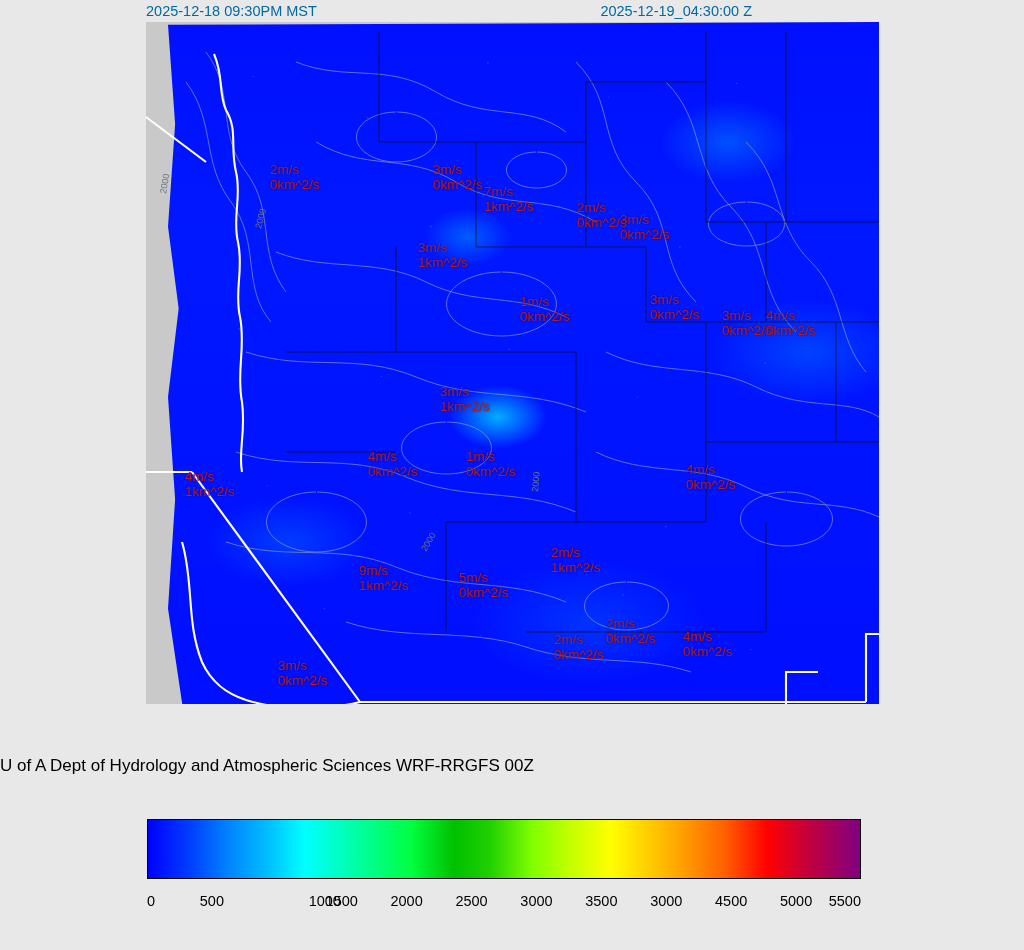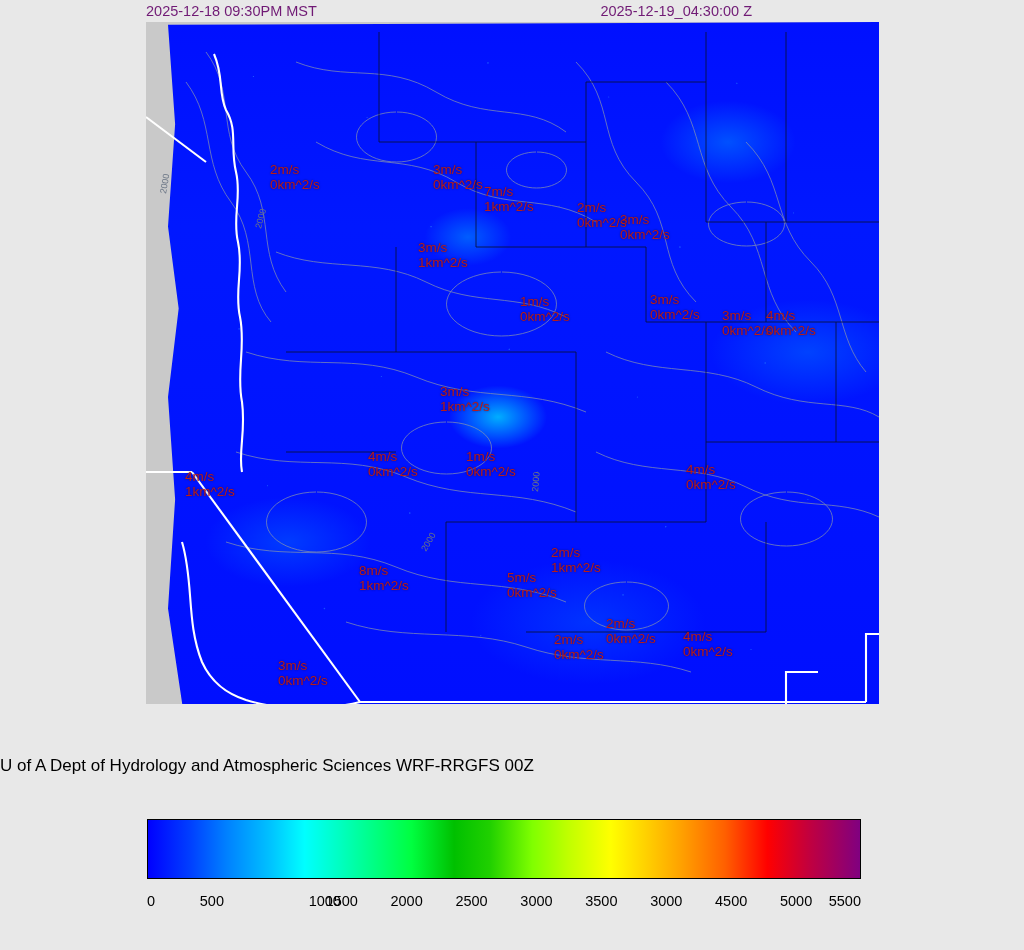--- a/index.html
+++ b/index.html
@@ -13,21 +13,21 @@
     position: relative;
     font-family: "Liberation Sans", sans-serif;
     overflow: hidden;
   }
   .header {
     position: absolute;
     top: 0;
     left: 0;
     width: 896px;
     height: 22px;
-    color: #701a75;
+    color: #0369a1;
     font-size: 14.5px;
   }
   .hdr-left {
     position: absolute;
     left: 146px;
     top: 3px;
   }
   .hdr-center {
     position: absolute;
     left: 0;
@@ -316,24 +316,24 @@
       </div>
       <div class="label" style="left: 39px; top: 447px;">
         <div>4m/s</div>
         <div>1km^2/s</div>
       </div>
       <div class="label" style="left: 405px; top: 523px;">
         <div>2m/s</div>
         <div>1km^2/s</div>
       </div>
       <div class="label" style="left: 213px; top: 541px;">
-        <div>8m/s</div>
-        <div>1km^2/s</div>
-      </div>
-      <div class="label" style="left: 313px; top: 548px; margin-left: 48px;">
+        <div>9m/s</div>
+        <div>1km^2/s</div>
+      </div>
+      <div class="label" style="left: 313px; top: 548px;">
         <div>5m/s</div>
         <div>0km^2/s</div>
       </div>
       <div class="label" style="left: 460px; top: 594px;">
         <div>2m/s</div>
         <div>0km^2/s</div>
       </div>
       <div class="label" style="left: 408px; top: 610px;">
         <div>2m/s</div>
         <div>0km^2/s</div>

